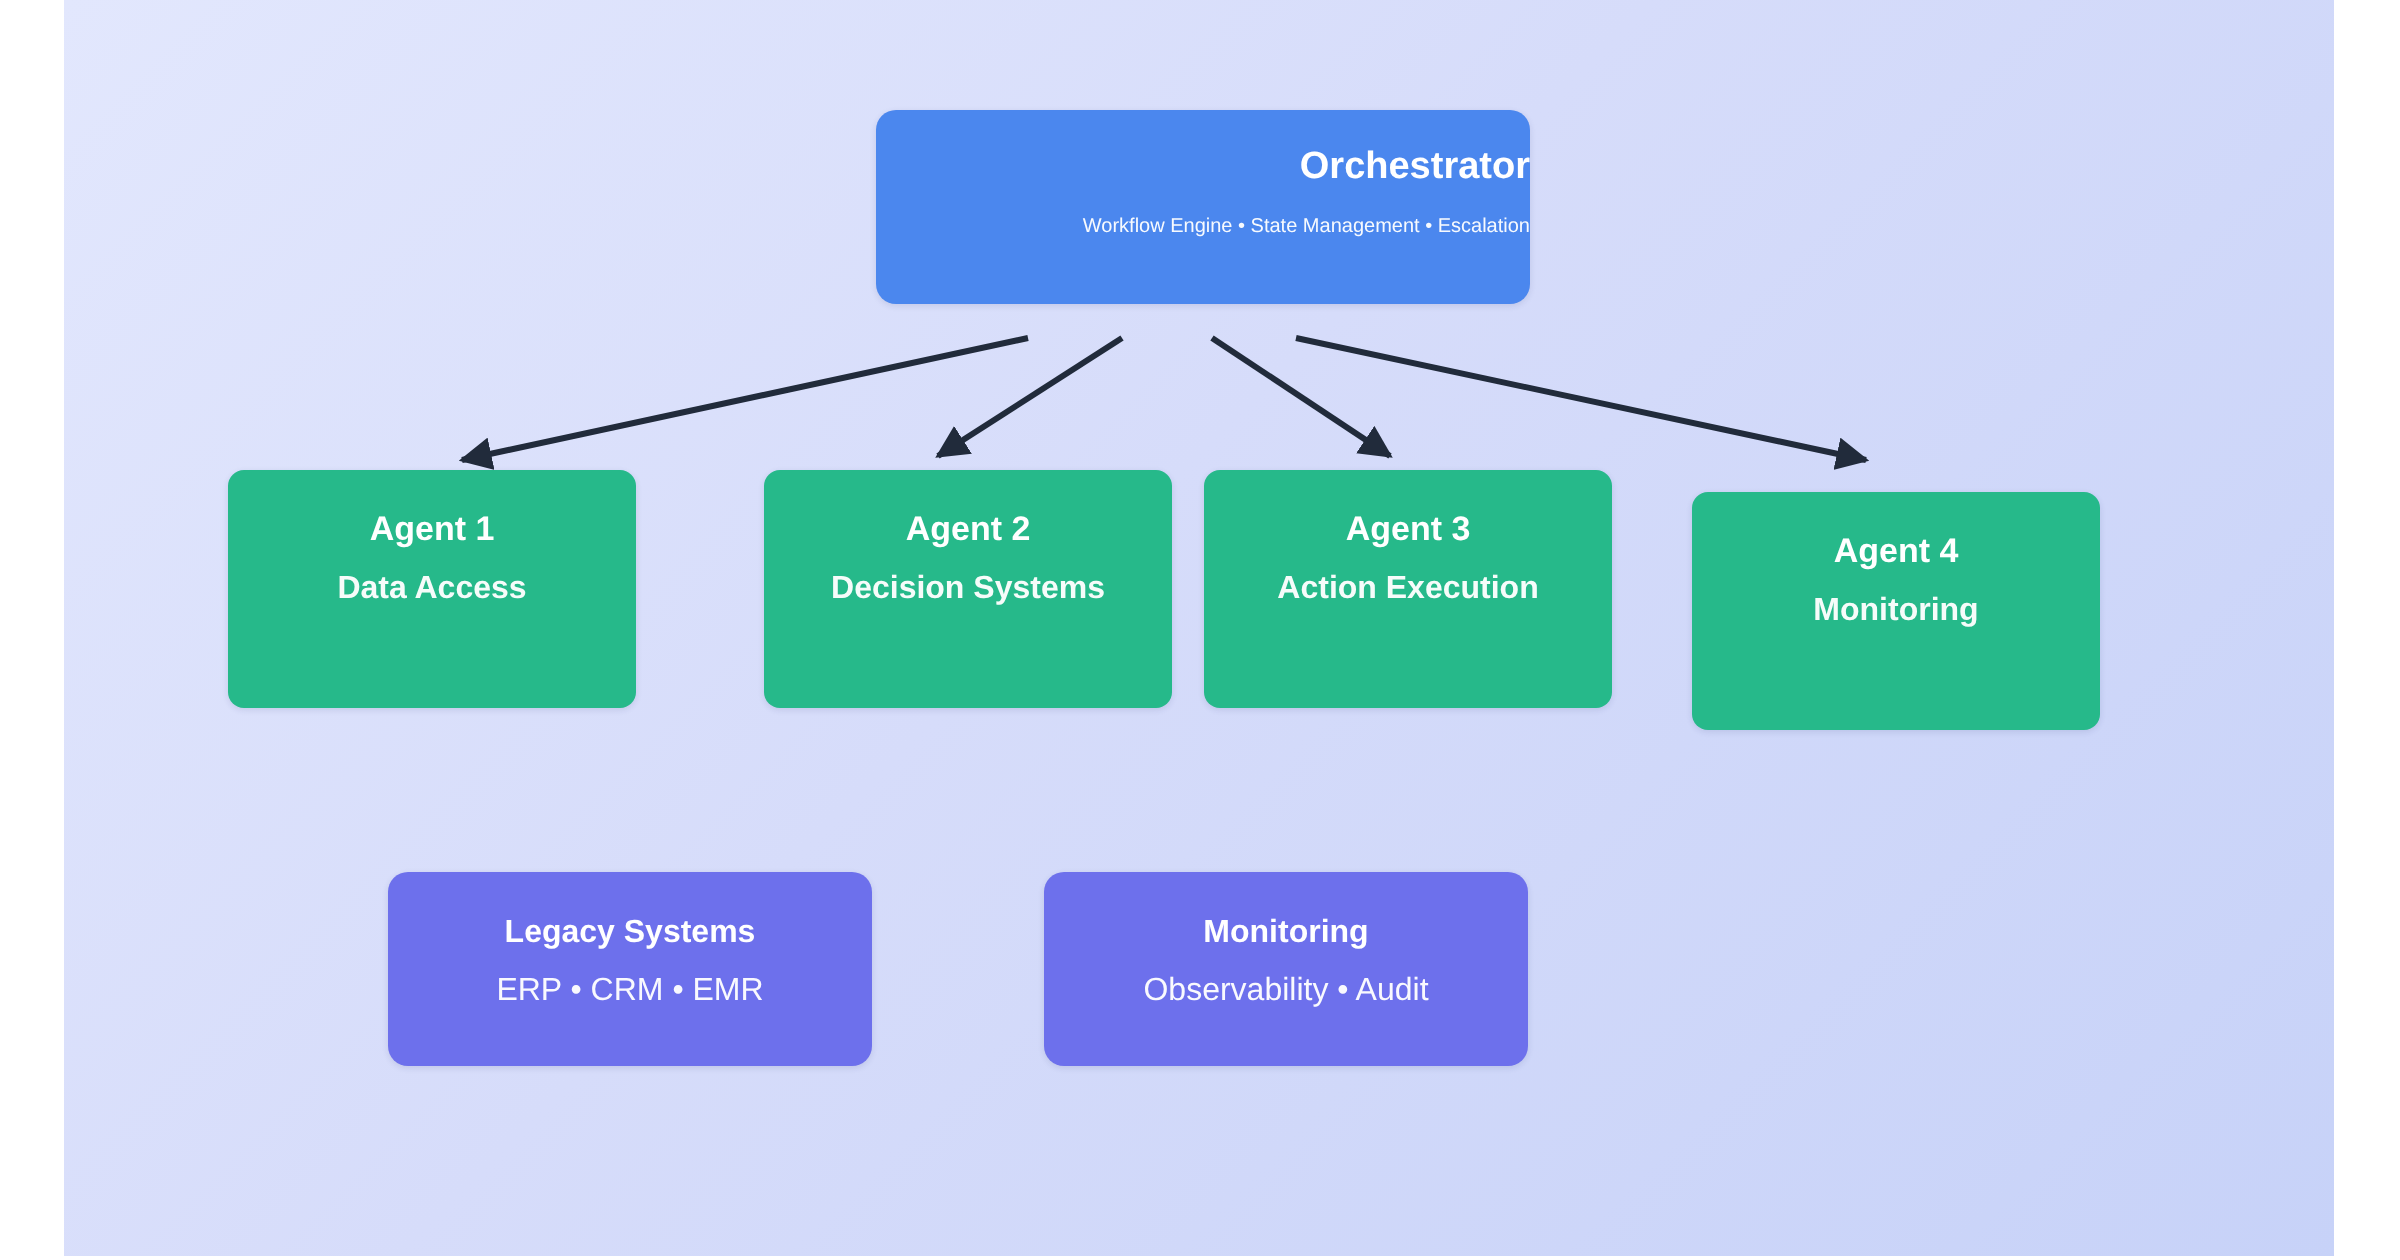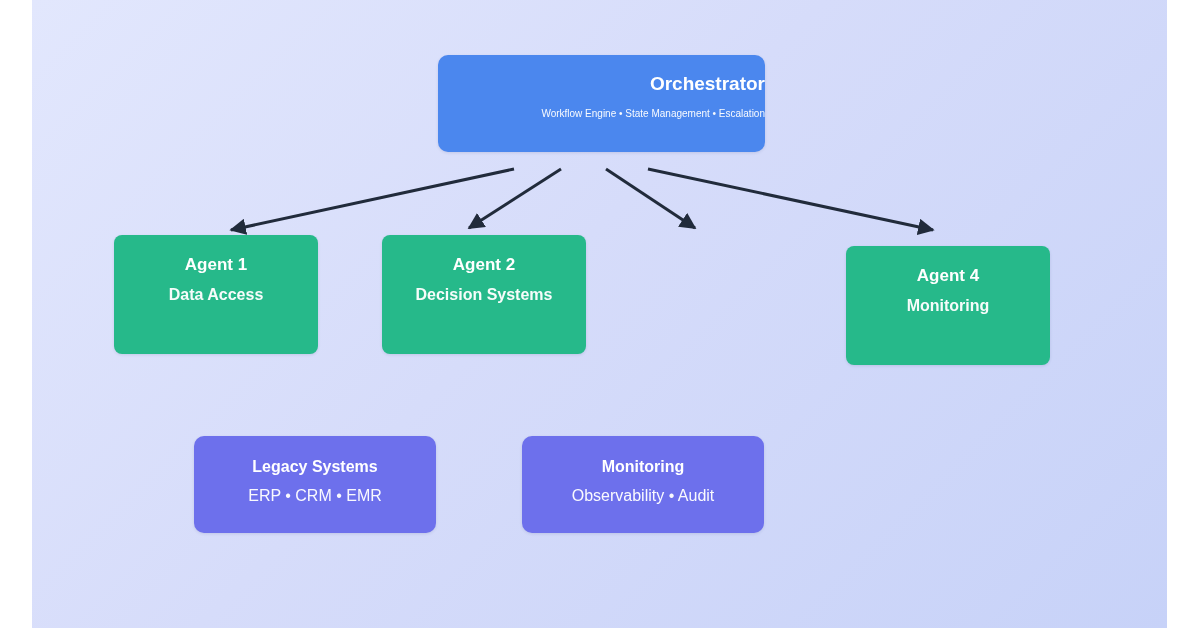--- a/index.html
+++ b/index.html
@@ -95,20 +95,24 @@
   <div class="node agent agent-0">
     <div class="title">Agent 1</div>
     <div class="subtitle">Data Access</div>
   </div>
 
   <div class="node agent agent-1">
     <div class="title">Agent 2</div>
     <div class="subtitle">Decision Systems</div>
   </div>
 
+  <div class="node agent agent-2">
+    <div class="title">Agent 3</div>
+    <div class="subtitle">Action Execution</div>
+  </div>
 
   <div class="node agent agent-3">
     <div class="title">Agent 4</div>
     <div class="subtitle">Monitoring</div>
   </div>
 
   <div class="node system system-0">
     <div class="title">Legacy Systems</div>
     <div class="subtitle">ERP • CRM • EMR</div>
   </div>

